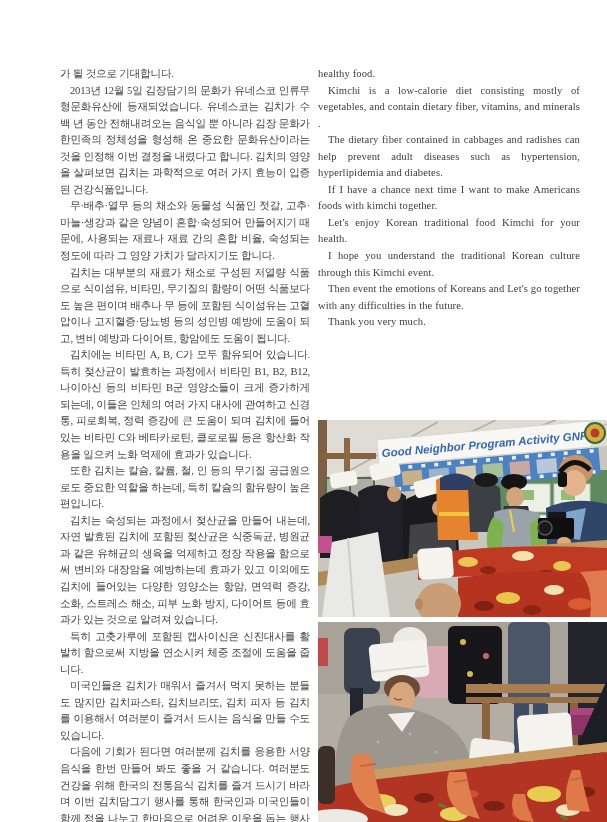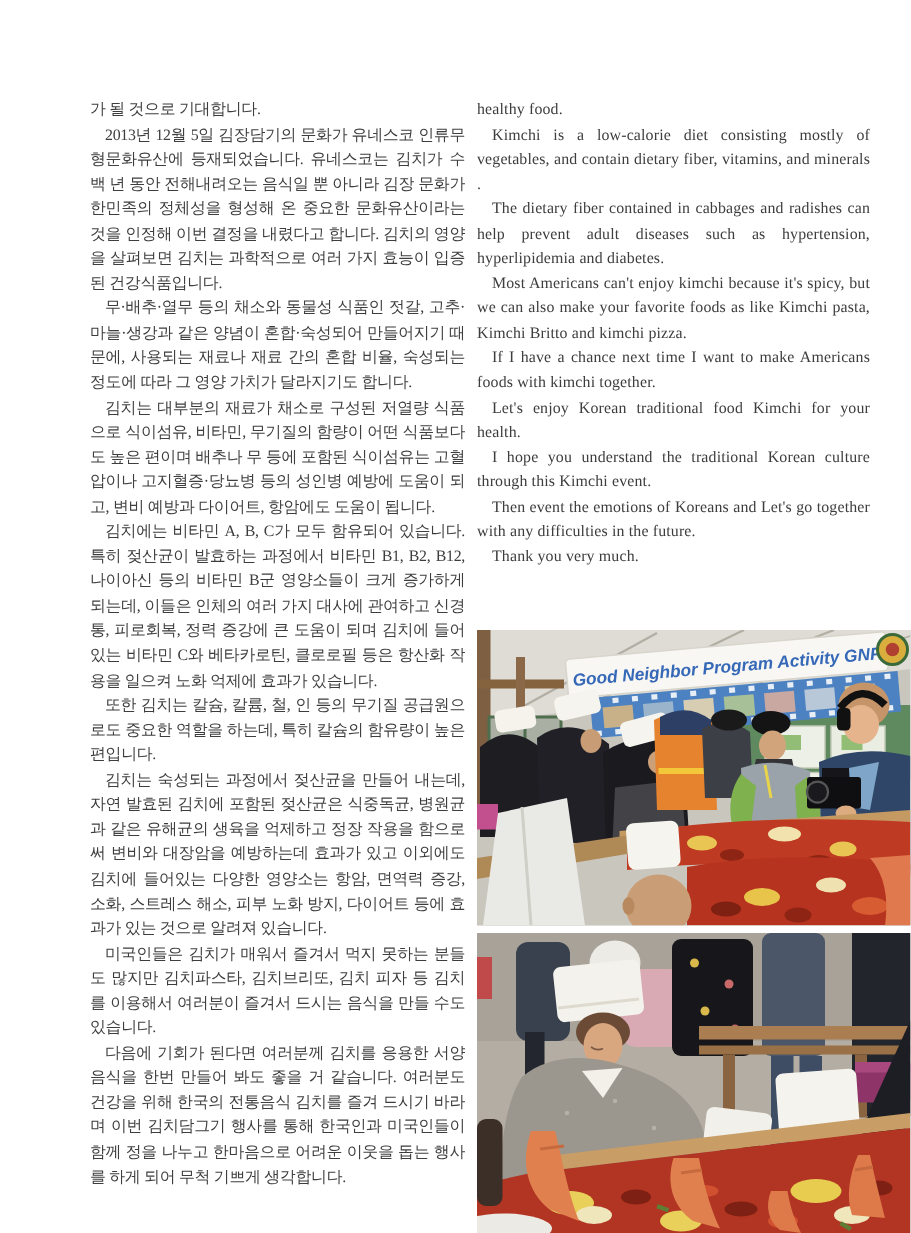--- a/index.html
+++ b/index.html
@@ -27,28 +27,28 @@
 <body>
 
 <div id="col-left" class="text-col">
     <p class="para">가 될 것으로 기대합니다.</p>
     <p class="para">2013년 12월 5일 김장담기의 문화가 유네스코 인류무형문화유산에 등재되었습니다. 유네스코는 김치가 수백 년 동안 전해내려오는 음식일 뿐 아니라 김장 문화가 한민족의 정체성을 형성해 온 중요한 문화유산이라는 것을 인정해 이번 결정을 내렸다고 합니다. 김치의 영양을 살펴보면 김치는 과학적으로 여러 가지 효능이 입증된 건강식품입니다.</p>
     <p class="para">무·배추·열무 등의 채소와 동물성 식품인 젓갈, 고추·마늘·생강과 같은 양념이 혼합·숙성되어 만들어지기 때문에, 사용되는 재료나 재료 간의 혼합 비율, 숙성되는 정도에 따라 그 영양 가치가 달라지기도 합니다.</p>
     <p class="para">김치는 대부분의 재료가 채소로 구성된 저열량 식품으로 식이섬유, 비타민, 무기질의 함량이 어떤 식품보다도 높은 편이며 배추나 무 등에 포함된 식이섬유는 고혈압이나 고지혈증·당뇨병 등의 성인병 예방에 도움이 되고, 변비 예방과 다이어트, 항암에도 도움이 됩니다.</p>
     <p class="para">김치에는 비타민 A, B, C가 모두 함유되어 있습니다. 특히 젖산균이 발효하는 과정에서 비타민 B1, B2, B12, 나이아신 등의 비타민 B군 영양소들이 크게 증가하게 되는데, 이들은 인체의 여러 가지 대사에 관여하고 신경통, 피로회복, 정력 증강에 큰 도움이 되며 김치에 들어있는 비타민 C와 베타카로틴, 클로로필 등은 항산화 작용을 일으켜 노화 억제에 효과가 있습니다.</p>
     <p class="para">또한 김치는 칼슘, 칼륨, 철, 인 등의 무기질 공급원으로도 중요한 역할을 하는데, 특히 칼슘의 함유량이 높은 편입니다.</p>
     <p class="para">김치는 숙성되는 과정에서 젖산균을 만들어 내는데, 자연 발효된 김치에 포함된 젖산균은 식중독균, 병원균과 같은 유해균의 생육을 억제하고 정장 작용을 함으로써 변비와 대장암을 예방하는데 효과가 있고 이외에도 김치에 들어있는 다양한 영양소는 항암, 면역력 증강, 소화, 스트레스 해소, 피부 노화 방지, 다이어트 등에 효과가 있는 것으로 알려져 있습니다.</p>
+    <p class="para">특히 고춧가루에 포함된 캡사이신은 신진대사를 활발히 함으로써 지방을 연소시켜 체중 조절에 도움을 줍니다.</p>
     <p class="para">미국인들은 김치가 매워서 즐겨서 먹지 못하는 분들도 많지만 김치파스타, 김치브리또, 김치 피자 등 김치를 이용해서 여러분이 즐겨서 드시는 음식을 만들 수도 있습니다.</p>
     <p class="para">다음에 기회가 된다면 여러분께 김치를 응용한 서양음식을 한번 만들어 봐도 좋을 거 같습니다. 여러분도 건강을 위해 한국의 전통음식 김치를 즐겨 드시기 바라며 이번 김치담그기 행사를 통해 한국인과 미국인들이 함께 정을 나누고 한마음으로 어려운 이웃을 돕는 행사를 하게 되어 무척 기쁘게 생각합니다.</p>
   </div>
 <div id="col-right" class="text-col">
     <p class="para">healthy food.</p>
     <p class="para">Kimchi is a low-calorie diet consisting mostly of vegetables, and contain dietary fiber, vitamins, and minerals .</p>
     <p class="para">The dietary fiber contained in cabbages and radishes can help prevent adult diseases such as hypertension, hyperlipidemia and diabetes.</p>
-    <p class="para">Most Americans can't enjoy kimchi because it's spicy, but we can also make your favorite foods as like Kimchi pasta, Kimchi Britto and kimchi pizza.</p>
     <p class="para">If I have a chance next time I want to make Americans foods with kimchi together.</p>
     <p class="para">Let's enjoy Korean traditional food Kimchi for your health.</p>
     <p class="para">I hope you understand the traditional Korean culture through this Kimchi event.</p>
     <p class="para">Then event the emotions of Koreans and Let's go together with any difficulties in the future.</p>
     <p class="para">Thank you very much.</p>
   </div>
 
 <figure class="photo" id="photo1">
 <svg viewBox="0 0 289 197" preserveAspectRatio="none">
   <rect x="0" y="0" width="289" height="197" fill="#c9c6be"></rect>

